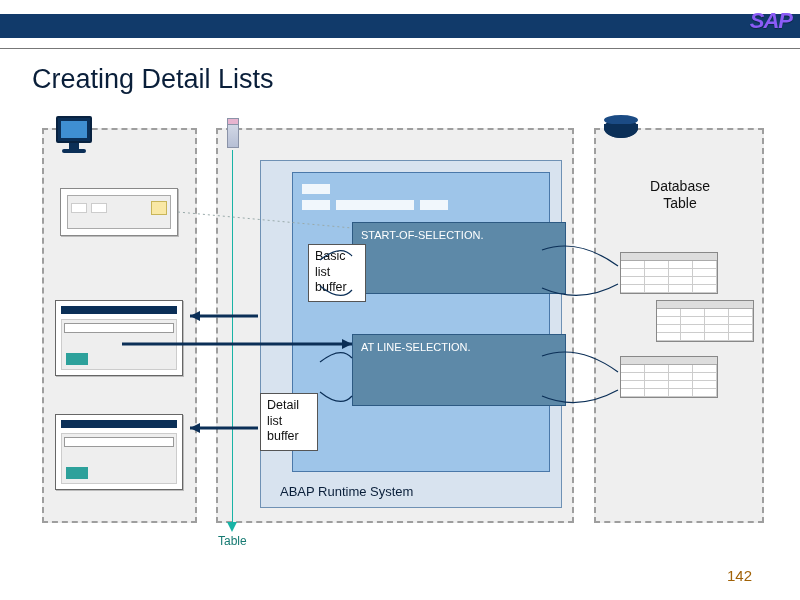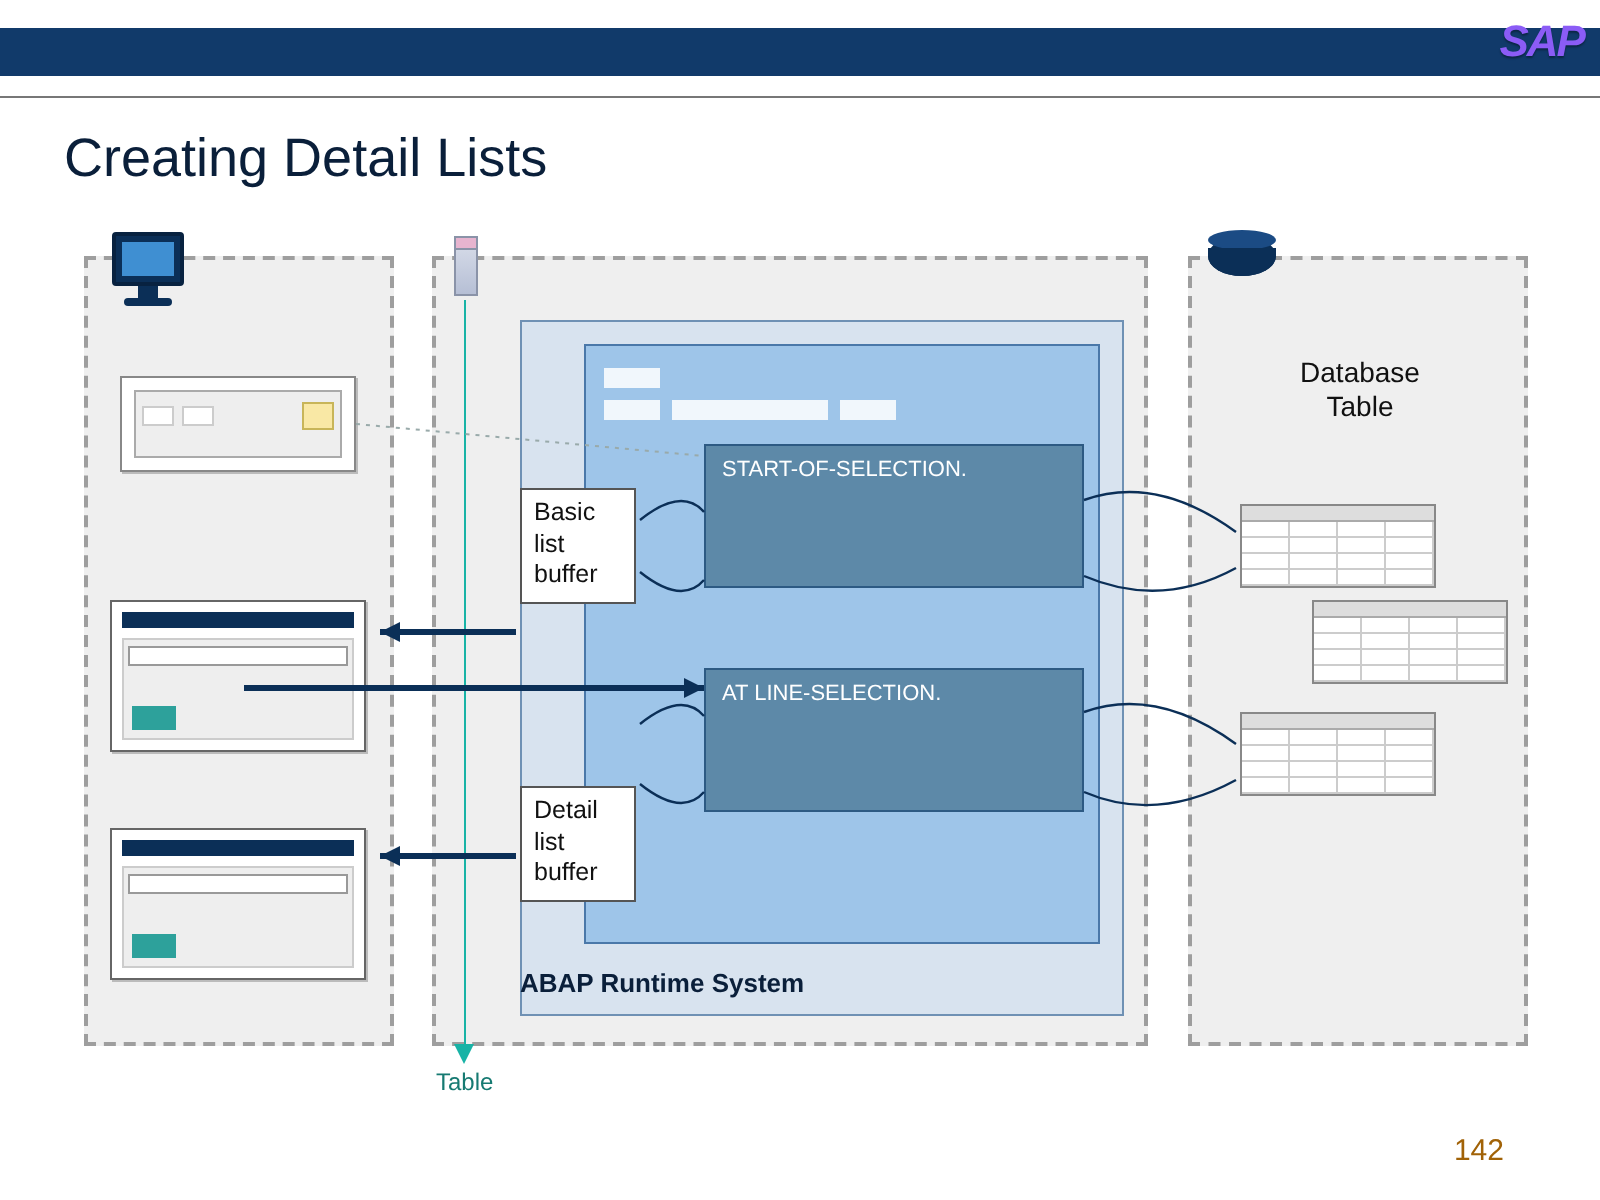--- a/index.html
+++ b/index.html
@@ -49,33 +49,33 @@
   .list-box .body { position:absolute; left:5px; right:5px; top:18px; bottom:5px; background:#eee; border:1px solid #ccc; }
   .list-box .chip { position:absolute; left:10px; bottom:10px; width:22px; height:12px; background:#2da19b; }
   .list-box .band { position:absolute; left:8px; right:8px; top:22px; height:10px; border:1px solid #999; background:#fff; }
   .list-box .band:nth-of-type(2){ top:35px; }
   .list-box.b1 { top: 300px; }
   .list-box.b2 { top: 414px; }
 
   
   .runtime-outer { position:absolute; left:260px; top:160px; width:302px; height:348px; background:#d8e3ef; border:1px solid #6f91b4; }
   .runtime-inner { position:absolute; left:292px; top:172px; width:258px; height:300px; background:#9ec5e9; border:1px solid #4a78a9; }
-  .runtime-label { position:absolute; left:260px; top:484px; font-size:13px; font-weight:700; color:#0a1f3a; }
+  .runtime-label { position:absolute; left:280px; top:484px; font-size:13px; font-weight:400; color:#0a1f3a; }
 
   .code-strip1 { position:absolute; left:302px; top:184px; width:28px; height:10px; background:#fff; opacity:.85; }
   .code-strip2 { position:absolute; left:302px; top:200px; width:28px; height:10px; background:#fff; opacity:.85; }
   .code-strip3 { position:absolute; left:336px; top:200px; width:78px; height:10px; background:#fff; opacity:.85; }
   .code-strip4 { position:absolute; left:420px; top:200px; width:28px; height:10px; background:#fff; opacity:.85; }
 
-  .event-box { position:absolute; left:352px; width:190px; height:72px; background:#5d89a8; border:1px solid #2d5a83; color:#fff; font-size:11px; padding:6px 8px; }
+  .event-box { position:absolute; left:352px; width:214px; height:72px; background:#5d89a8; border:1px solid #2d5a83; color:#fff; font-size:11px; padding:6px 8px; }
   .ev1 { top:222px; }
   .ev2 { top:334px; }
 
   .buffer-box { position:absolute; left:260px; width:58px; height:58px; background:#fff; border:1px solid #555; font-size:12.5px; line-height:1.25; padding:4px 6px; color:#111; }
-  .bb1 { top:244px; }
+  .bb1 { top:244px;margin-left:48px; }
   .bb2 { top:346px;margin-top:47px; }
 
   
   .time-line { position:absolute; left:232px; top:150px; width:1px; height:376px; background:#18b3a6; }
   .time-head { position:absolute; left:227px; top:522px; width:0; height:0; border-left:5px solid transparent; border-right:5px solid transparent; border-top:10px solid #18b3a6; }
   .time-label{ position:absolute; left:218px; top:534px; font-size:12px; color:#167a72; }
 
   
   .db-title { position:absolute; left:630px; top:178px; width:100px; font-size:14px; text-align:center; color:#111; line-height:1.2; }
   .table-g { position:absolute; border:1px solid #888; background:#fff; }

